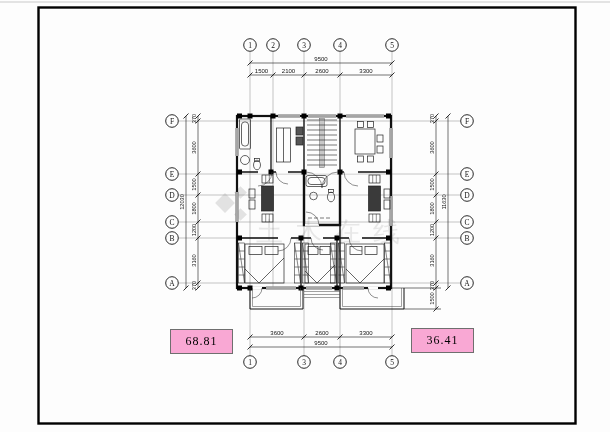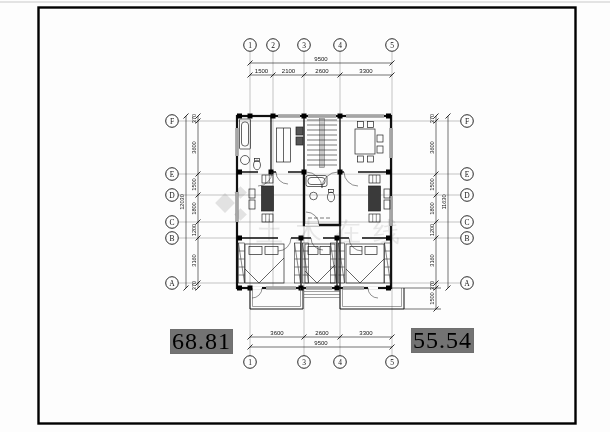--- a/index.html
+++ b/index.html
@@ -3,22 +3,22 @@
 <meta charset="utf-8">
 <style>
   html,body{margin:0;padding:0;background:#fff;}
   #stage{position:relative;width:610px;height:432px;background:#fdfdfd;overflow:hidden;
          font-family:"Liberation Sans",sans-serif;}
   #plan-svg{position:absolute;left:0;top:0;}
   svg text{font-family:"Liberation Sans",sans-serif;fill:#141414;}
   .dim{font-size:6px;text-anchor:middle;}
   .dimv{font-size:5.6px;text-anchor:middle;}
   .bub{font-size:7.5px;text-anchor:middle;font-family:"Liberation Serif",serif;}
-  .area-label{position:absolute;border:1.4px solid #6f6f6f;background:#737373;
-      font-family:"Liberation Serif",serif;font-size:24px;color:#000;
+  .area-label{position:absolute;border:1.4px solid #6f6f6f;background:#f9a8d4;
+      font-family:"Liberation Serif",serif;font-size:12px;color:#000;
       display:flex;align-items:center;justify-content:center;letter-spacing:1px;}
   #area-label-left{left:170px;top:329px;width:61px;height:23px;}
   #area-label-right{left:411px;top:328px;width:61px;height:23px;}
   #watermark-text{position:absolute;left:256px;top:186px;width:200px;font-size:27px;
       letter-spacing:12px;color:#333;opacity:.1;white-space:nowrap;pointer-events:none;
       font-family:"DejaVu Sans",sans-serif;margin-top:28px;}
 </style>
 </head>
 <body>
 
@@ -257,16 +257,16 @@
   <text class="dimv" x="433.5" y="184.5" transform="rotate(-90 433.5 184.5)">1500</text>
   <text class="dimv" x="433.5" y="208.5" transform="rotate(-90 433.5 208.5)">1800</text>
   <text class="dimv" x="433.5" y="230" transform="rotate(-90 433.5 230)">1200</text>
   <text class="dimv" x="433.5" y="260.5" transform="rotate(-90 433.5 260.5)">3160</text>
   <text class="dimv" x="433.5" y="285.5" transform="rotate(-90 433.5 285.5)">370</text>
   <text class="dimv" x="433.5" y="298.5" transform="rotate(-90 433.5 298.5)">1500</text>
   <text class="dimv" x="445.5" y="202" transform="rotate(-90 445.5 202)">11630</text>
 </svg>
 
   <div class="area-label" id="area-label-left">68.81</div>
-  <div class="area-label" id="area-label-right">55.54</div>
+  <div class="area-label" id="area-label-right">36.41</div>
 
   <div id="watermark-text">土木在线</div>
 </div>
 
 </body></html>

